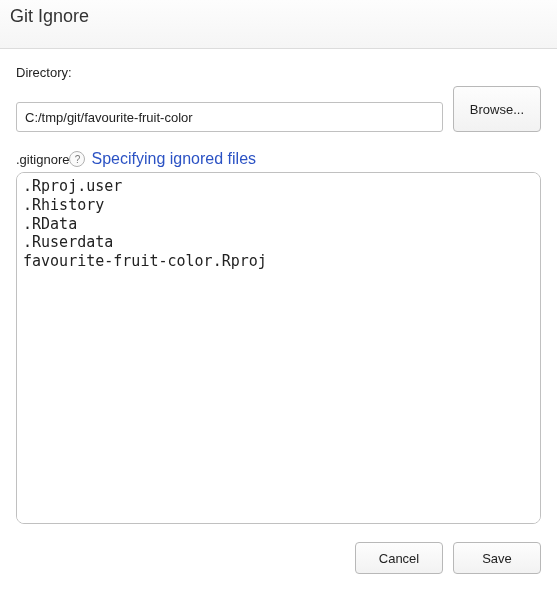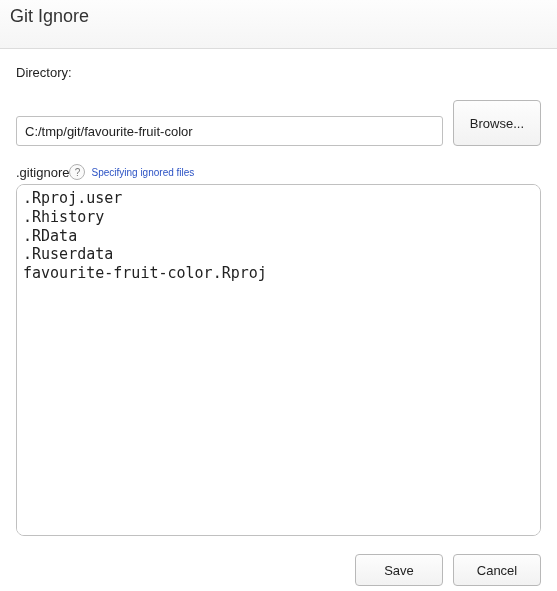--- a/index.html
+++ b/index.html
@@ -21,21 +21,21 @@
       padding: 6px 10px 21px 10px;
       font-size: 18px;
       color: #333;
     }
     .content {
       padding: 16px 16px 0 16px;
     }
     .label {
       font-size: 13px;
       color: #222;
-      margin-bottom: 20px;
+      margin-bottom: 6px;
       display: block;
     }
     .directory-row {
       display: flex;
       gap: 10px;
       align-items: flex-end;
       margin-bottom: 18px;
     }
     .text-input {
       flex: 1;
@@ -78,21 +78,21 @@
       border: 1px solid #b0b0b0;
       display: flex;
       align-items: center;
       justify-content: center;
       font-size: 10px;
       color: #777;
       background: #fafafa;
     }
     .link-text {
       color: #2b52c4;
-      font-size: 10px;
+      font-size: 16px;
       cursor: pointer;
     }
     .textarea-wrap {
       border: 1px solid #c0c0c0;
       border-radius: 8px;
       background: #fff;
       height: 352px;
       overflow: auto;
     }
     .gitignore-text {
@@ -148,15 +148,15 @@
     <textarea class="gitignore-text" style="">.Rproj.user
 .Rhistory
 .RData
 .Ruserdata
 favourite-fruit-color.Rproj</textarea>
   </div>
 
 </div>
 
 <div class="footer">
+  <button class="btn">Cancel</button>
   <button class="btn">Save</button>
-  <button class="btn">Cancel</button>
 </div>
 
 </body></html>

